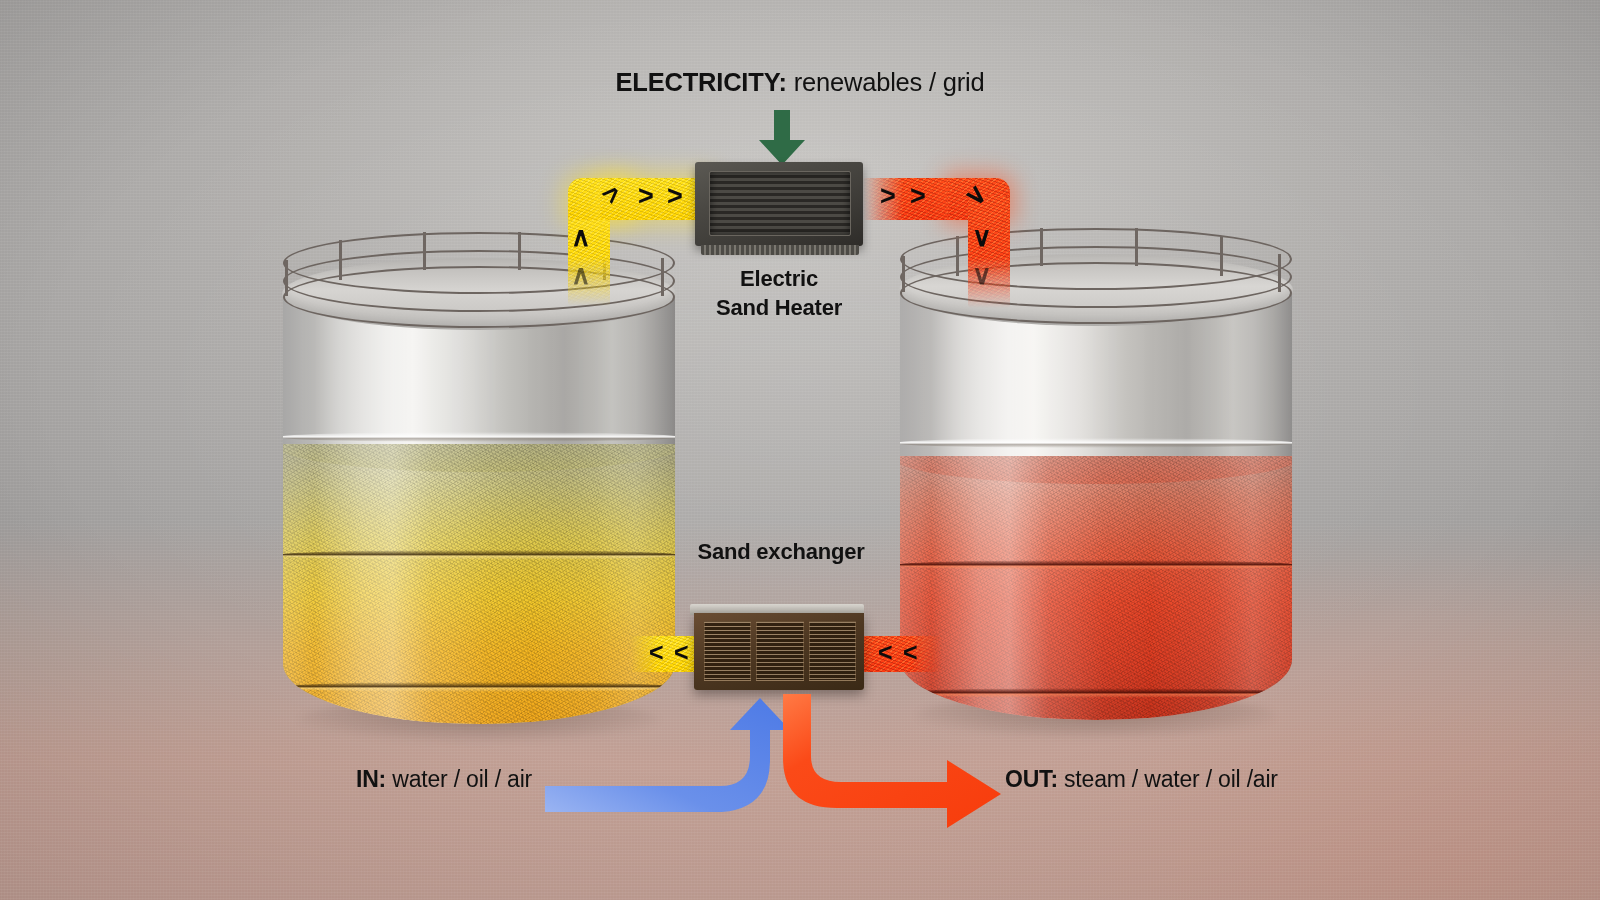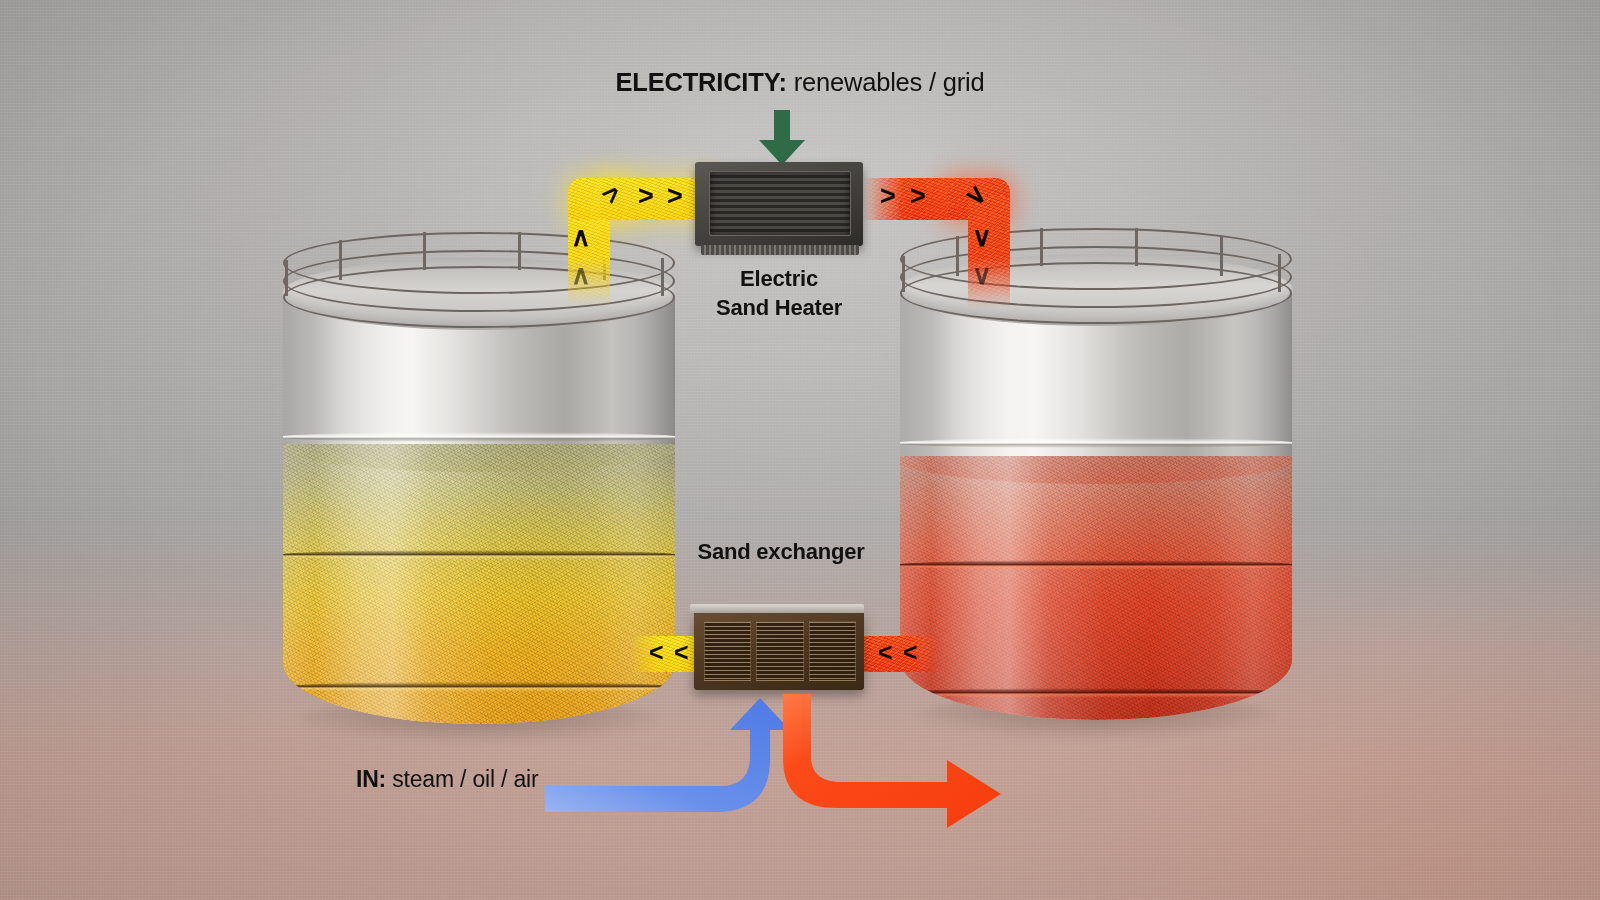--- a/index.html
+++ b/index.html
@@ -446,16 +446,17 @@
 
   <div class="lbl" id="heater-label">
     <div>Electric</div>
     <div>Sand Heater</div>
   </div>
 
   <div class="lbl" id="electricity-label"><b>ELECTRICITY:</b><span class="r"> renewables / grid</span></div>
 
   <div class="lbl" id="hx-label">Sand exchanger</div>
 
-  <div class="lbl" id="in-label"><b>IN:</b><span> steam / oil / air</span></div>
-
+  <div class="lbl" id="in-label"><b>IN:</b><span> water / oil / air</span></div>
+
+  <div class="lbl" id="out-label"><b>OUT:</b><span> steam / water / oil /air</span></div>
 
 </div>
 
 </body></html>

